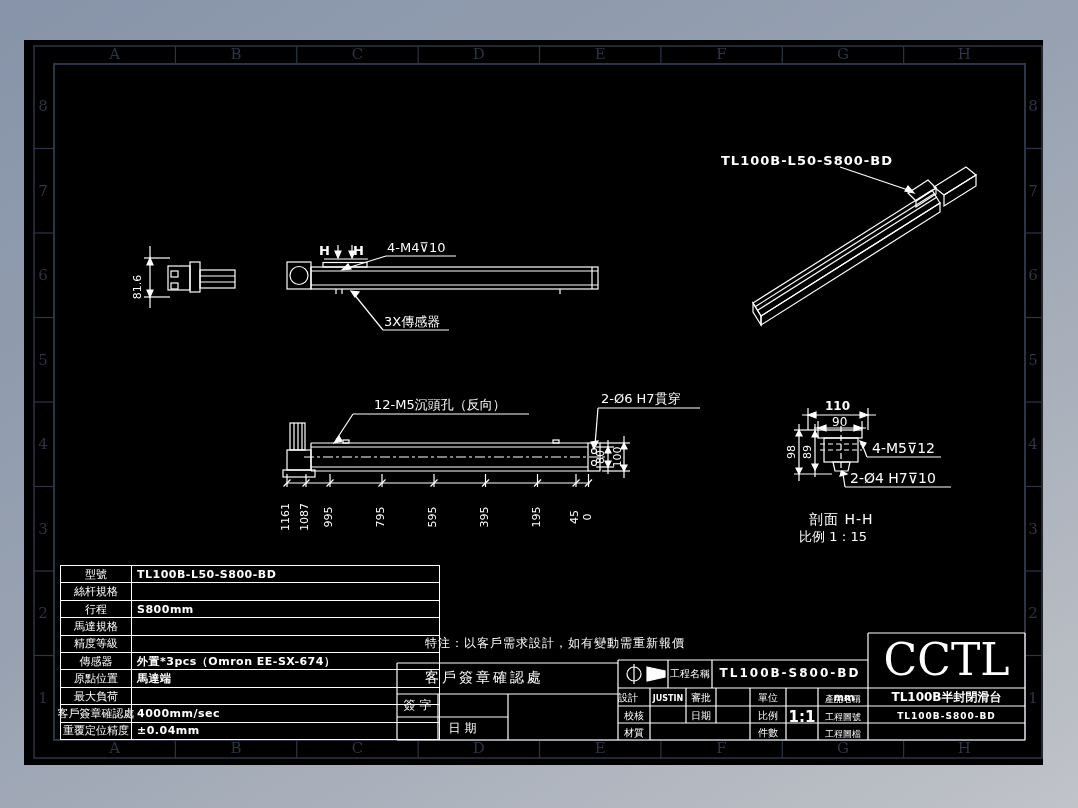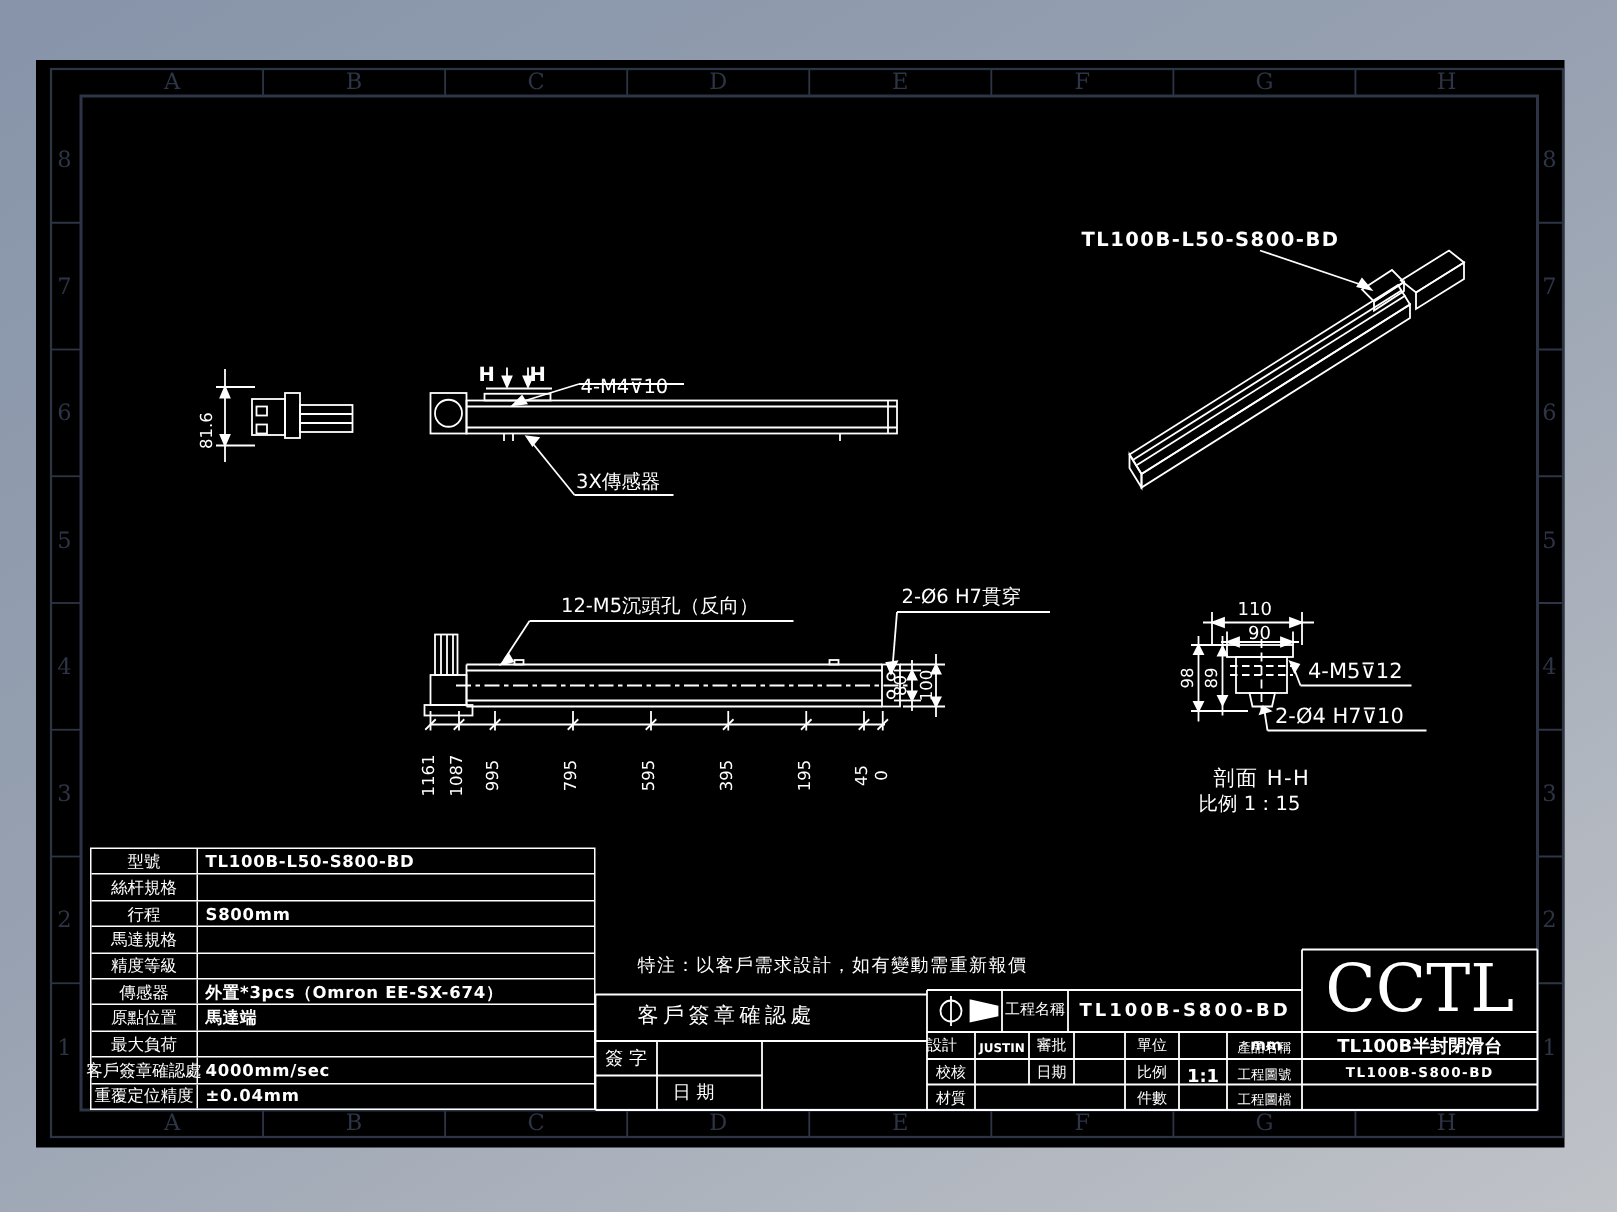--- a/index.html
+++ b/index.html
@@ -8,21 +8,21 @@
         font-family:"DejaVu Sans",sans-serif;}
   #canvas{position:absolute;left:24px;top:40px;width:1019px;height:725px;background:#000;}
   #draw{position:absolute;left:0;top:0;}
   .t{position:absolute;color:#fff;font-size:13px;line-height:14px;white-space:nowrap;}
   .rot{width:40px;height:14px;text-align:center;transform:rotate(-90deg);font-size:11px;}
   .zone{position:absolute;color:#2c3445;font-family:"DejaVu Serif",serif;font-size:15px;
         display:flex;align-items:center;justify-content:center;}
   .ctr{text-align:center;}
   .b{font-weight:bold;}
   
-  #spec{position:absolute;left:36px;top:525px;width:337px;height:175px;
+  #spec{position:absolute;left:36px;top:525px;width:380px;height:175px;
         border:1px solid #fff;display:flex;flex-direction:column;box-sizing:border-box;}
   .spec-row{flex:1;display:flex;min-height:0;}
   .spec-row:not(:last-child){border-bottom:1px solid #fff;}
   .spec-label{width:70px;border-right:1px solid #fff;color:#fff;font-size:11px;
         display:flex;align-items:center;justify-content:center;white-space:nowrap;}
   .spec-value{flex:1;color:#fff;font-size:11px;font-weight:bold;letter-spacing:0.5px;
         display:flex;align-items:center;padding-left:5px;white-space:nowrap;}
   .serif-logo{font-family:"DejaVu Serif",serif;}
 </style>
 </head>
@@ -261,41 +261,41 @@
           <circle cx="610" cy="634" r="7"></circle>
           <line x1="610" y1="624" x2="610" y2="644"></line>
           <polygon points="623,627 641,631 641,637 623,641" fill="#fff"></polygon>
         </g>
       </g>
     </svg>
 
     <div class="t rot" style="left:94px;top:240px;">81.6</div>
     <div class="t b" style="left:295px;top:204px;">H</div>
     <div class="t b" style="left:329px;top:204px;">H</div>
-    <div class="t" style="left:363px;top:212px;">4-M4⊽10</div>
+    <div class="t" style="left:363px;top:201px;">4-M4⊽10</div>
     <div class="t" style="left:360px;top:275px;">3X傳感器</div>
     <div class="t b" style="left:697px;top:114px;letter-spacing:1px;">TL100B-L50-S800-BD</div>
 
     <div class="t" style="left:350px;top:358px;">12-M5沉頭孔（反向）</div>
     <div class="t" style="left:577px;top:352px;">2-Ø6 H7貫穿</div>
     <div class="t rot" style="left:557px;top:410px;">80</div>
     <div class="t rot" style="left:574px;top:410px;">100</div>
     <div id="chain-texts">
         <div class="t rot" style="left: 242px; top: 470px;">1161</div>
         <div class="t rot" style="left: 261px; top: 470px;">1087</div>
         <div class="t rot" style="left: 285px; top: 470px;">995</div>
         <div class="t rot" style="left: 337px; top: 470px;">795</div>
         <div class="t rot" style="left: 389px; top: 470px;">595</div>
         <div class="t rot" style="left: 440.5px; top: 470px;">395</div>
         <div class="t rot" style="left: 492.5px; top: 470px;">195</div>
         <div class="t rot" style="left: 531px; top: 470px;">45</div>
         <div class="t rot" style="left: 543.5px; top: 470px;">0</div>
       </div>
 
-    <div class="t" style="left:801px;top:359px;font-size:12px;">110</div>
+    <div class="t" style="left:801px;top:359px;font-size:12px;font-weight:bold;">110</div>
     <div class="t" style="left:808px;top:375px;font-size:12px;">90</div>
     <div class="t rot" style="left:748px;top:405px;">98</div>
     <div class="t rot" style="left:764px;top:405px;">89</div>
     <div class="t" style="left:848px;top:401px;font-size:14px;">4-M5⊽12</div>
     <div class="t" style="left:826px;top:431px;font-size:14px;">2-Ø4 H7⊽10</div>
     <div class="t" style="left:785px;top:472px;font-size:14px;letter-spacing:1px;">剖面 H-H</div>
     <div class="t" style="left:775px;top:490px;">比例 1：15</div>
 
     <div id="spec">
         <div class="spec-row">
@@ -352,21 +352,21 @@
     <div class="t ctr" style="left:594px;top:651px;width:15px;font-size:10px;">設計</div>
     <div class="t ctr b" style="left:626px;top:652px;width:36px;font-size:8px;">JUSTIN</div>
     <div class="t ctr" style="left:662px;top:651px;width:30px;font-size:10px;">審批</div>
     <div class="t ctr" style="left:726px;top:651px;width:36px;font-size:10px;">單位</div>
     <div class="t ctr b" style="left:762px;top:651px;width:32px;font-size:10px;margin-left:42px;">mm</div>
     <div class="t ctr" style="left:794px;top:652px;width:50px;font-size:9px;">產品名稱</div>
 
     <div class="t ctr" style="left:594px;top:669px;width:32px;font-size:10px;">校核</div>
     <div class="t ctr" style="left:662px;top:669px;width:30px;font-size:10px;">日期</div>
     <div class="t ctr" style="left:726px;top:669px;width:36px;font-size:10px;">比例</div>
-    <div class="t ctr b" style="left:762px;top:670px;width:32px;font-size:12px;">1:1</div>
+    <div class="t ctr b" style="left:762px;top:670px;width:32px;font-size:15px;">1:1</div>
     <div class="t ctr" style="left:794px;top:670px;width:50px;font-size:9px;">工程圖號</div>
 
     <div class="t ctr" style="left:594px;top:686px;width:32px;font-size:10px;">材質</div>
     <div class="t ctr" style="left:726px;top:686px;width:36px;font-size:10px;">件數</div>
     <div class="t ctr" style="left:794px;top:687px;width:50px;font-size:9px;">工程圖檔</div>
 
     <div class="t ctr serif-logo" style="left:844px;top:598px;width:157px;font-size:44px;line-height:44px;">CCTL</div>
     <div class="t ctr b" style="left:844px;top:650px;width:157px;font-size:12px;">TL100B半封閉滑台</div>
     <div class="t ctr b" style="left:844px;top:669px;width:157px;font-size:9px;letter-spacing:1px;">TL100B-S800-BD</div>
 

